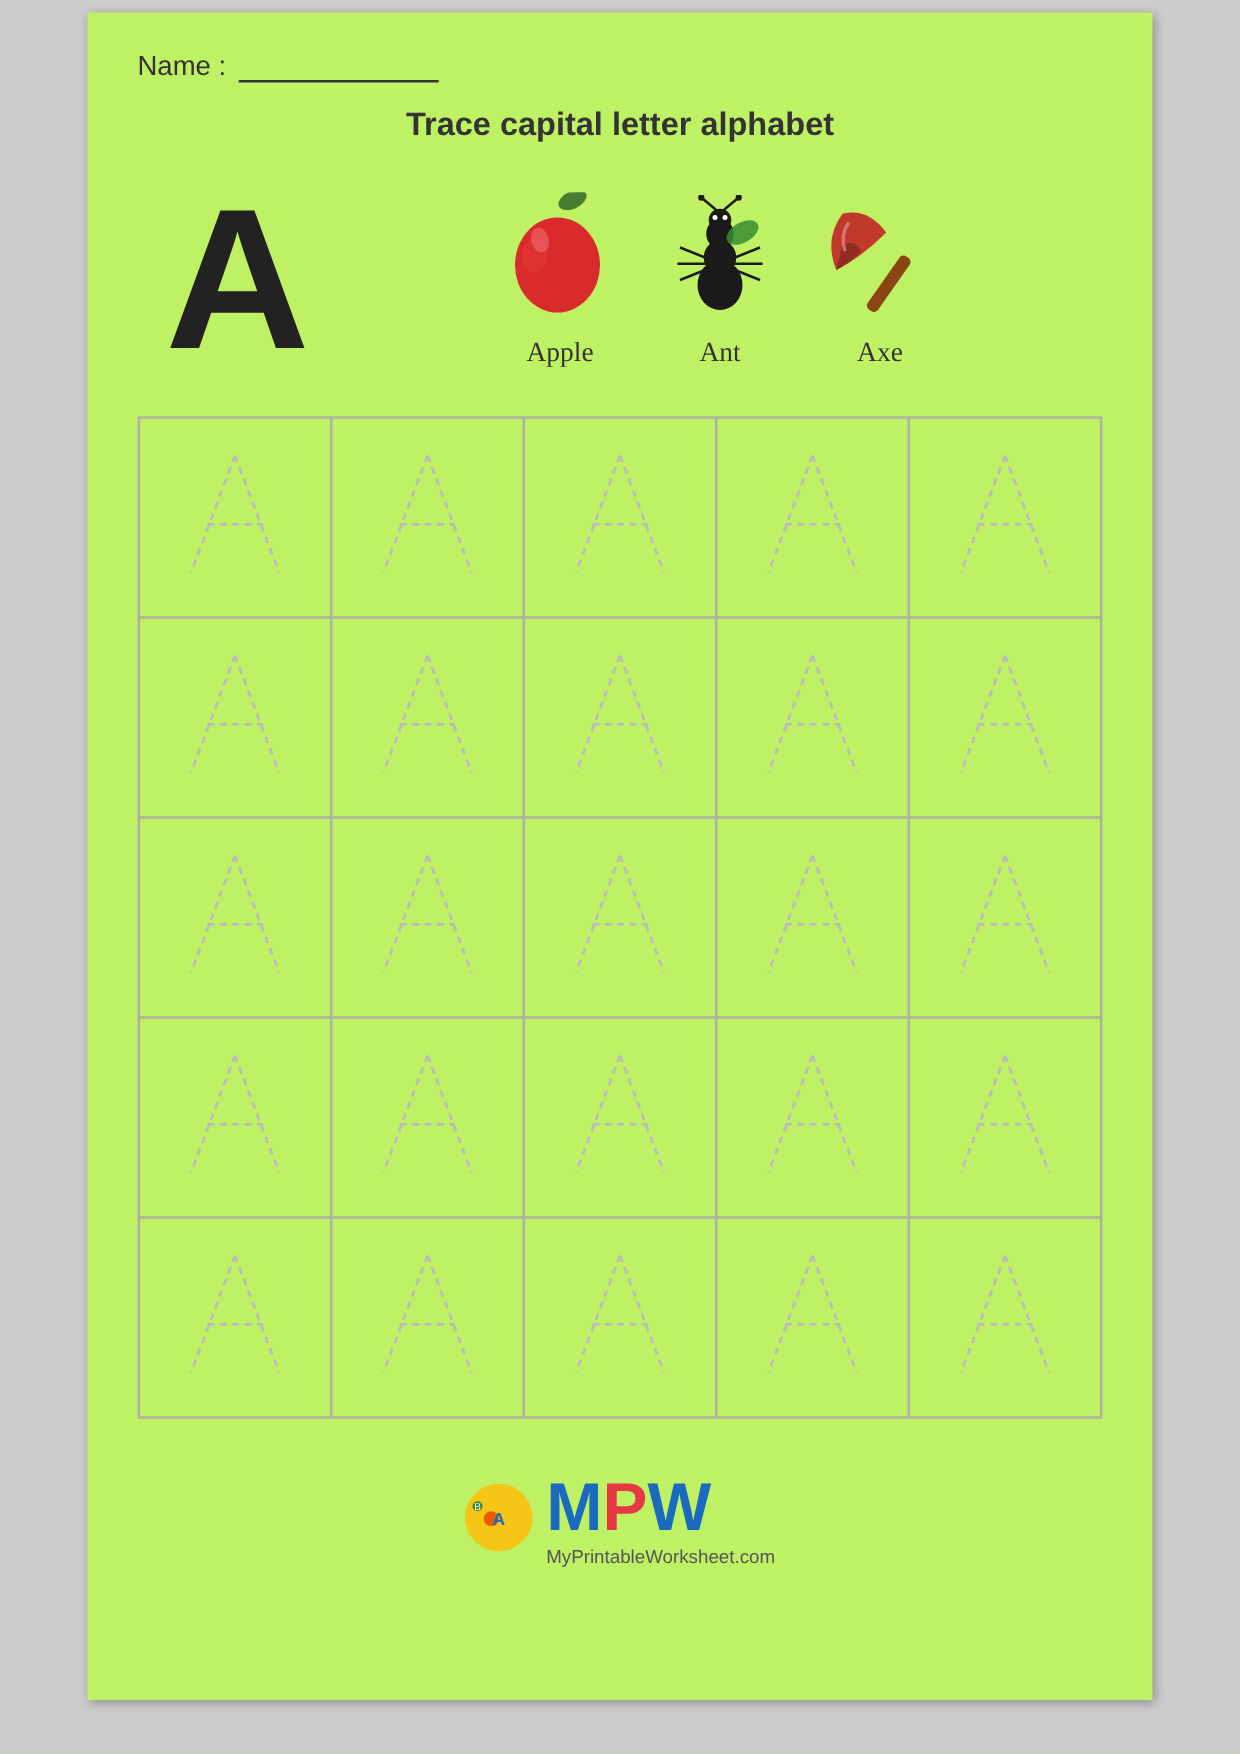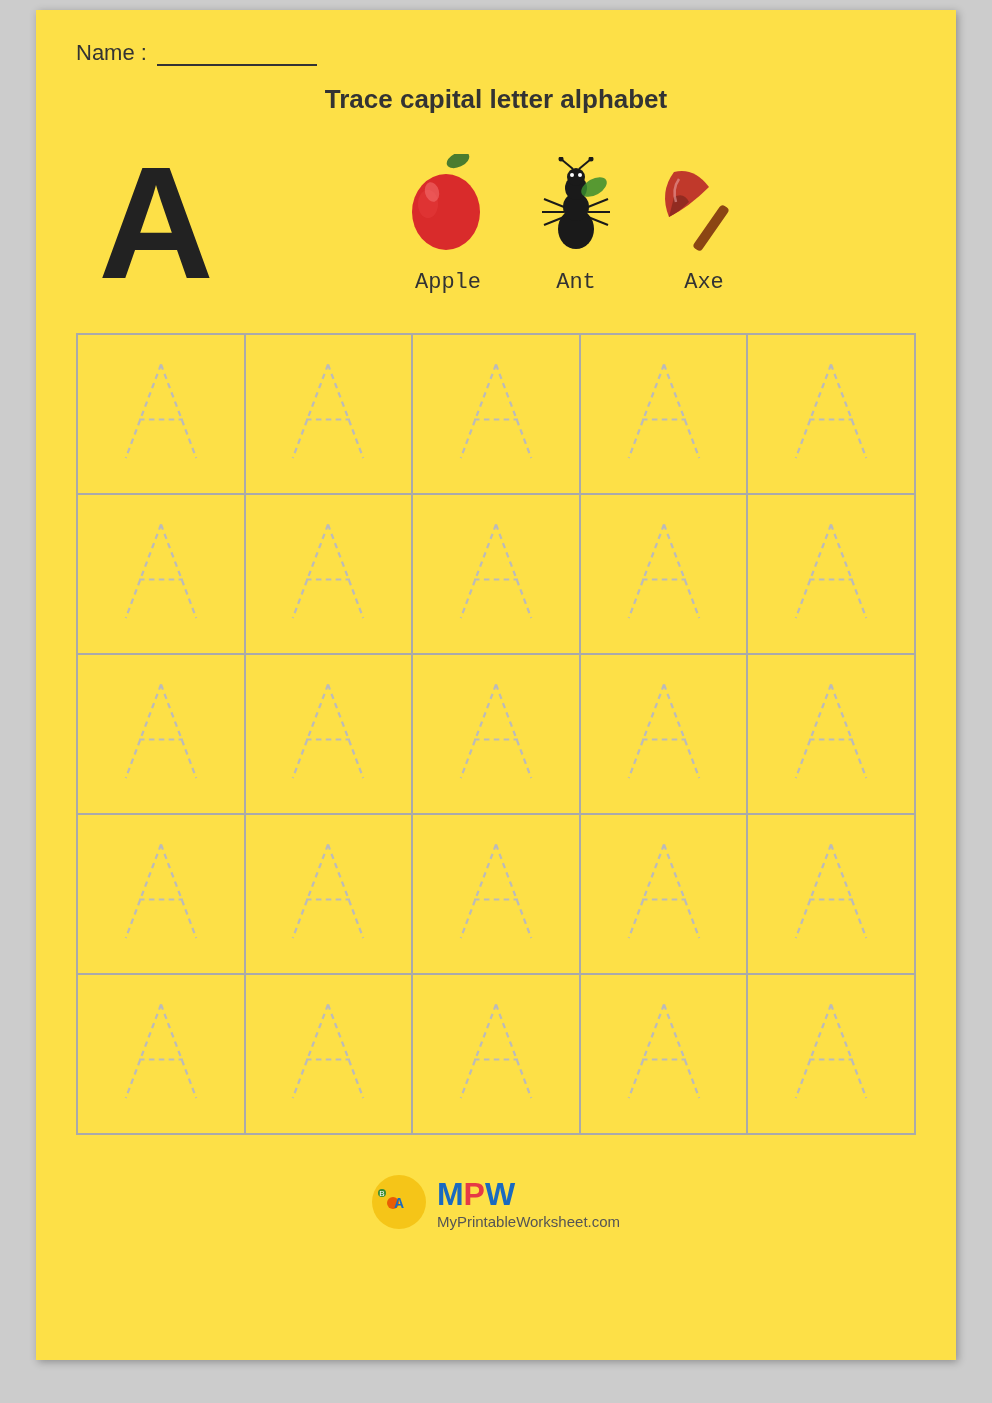--- a/index.html
+++ b/index.html
@@ -6,22 +6,22 @@
     body {
       background: #ccc;
       display: flex;
       justify-content: center;
       align-items: flex-start;
       min-height: 100vh;
       padding: 10px;
       font-family: 'Georgia', serif;
     }
     .page {
-      background: #fde047;
-      width: 920px;
+      background: #bef264;
+      width: 852px;
       min-height: 1350px;
       padding: 30px 40px;
       box-shadow: 2px 2px 8px rgba(0,0,0,0.3);
       position: relative;
     }
     .name-line {
       font-size: 22px;
       color: #333;
       margin-bottom: 18px;
       font-family: 'Arial', sans-serif;
@@ -73,21 +73,21 @@
     .image-box {
       width: 110px;
       height: 110px;
       display: flex;
       align-items: center;
       justify-content: center;
     }
     .image-label {
       font-size: 22px;
       color: #333;
-      font-family: Liberation Mono, monospace;
+      font-family: Liberation Serif, serif;
     }
 
     
     .trace-grid {
       border: 1.5px solid #aaa;
       display: grid;
       grid-template-columns: repeat(5, 1fr);
       margin-top: 30px;
     }
     .trace-cell {
@@ -105,21 +105,21 @@
 
     
     .footer {
       display: flex;
       align-items: center;
       justify-content: center;
       margin-top: 40px;
       gap: 10px;
     }
     .footer-logo {
-      font-size: 32px;
+      font-size: 54px;
       font-weight: 900;
       color: #1a6abf;
       font-family: 'Arial Black', sans-serif;
     }
     .footer-logo span.m { color: #1a6abf; }
     .footer-logo span.p { color: #e63946; }
     .footer-logo span.w { color: #1a6abf; }
     .footer-text {
       font-size: 15px;
       color: #555;

